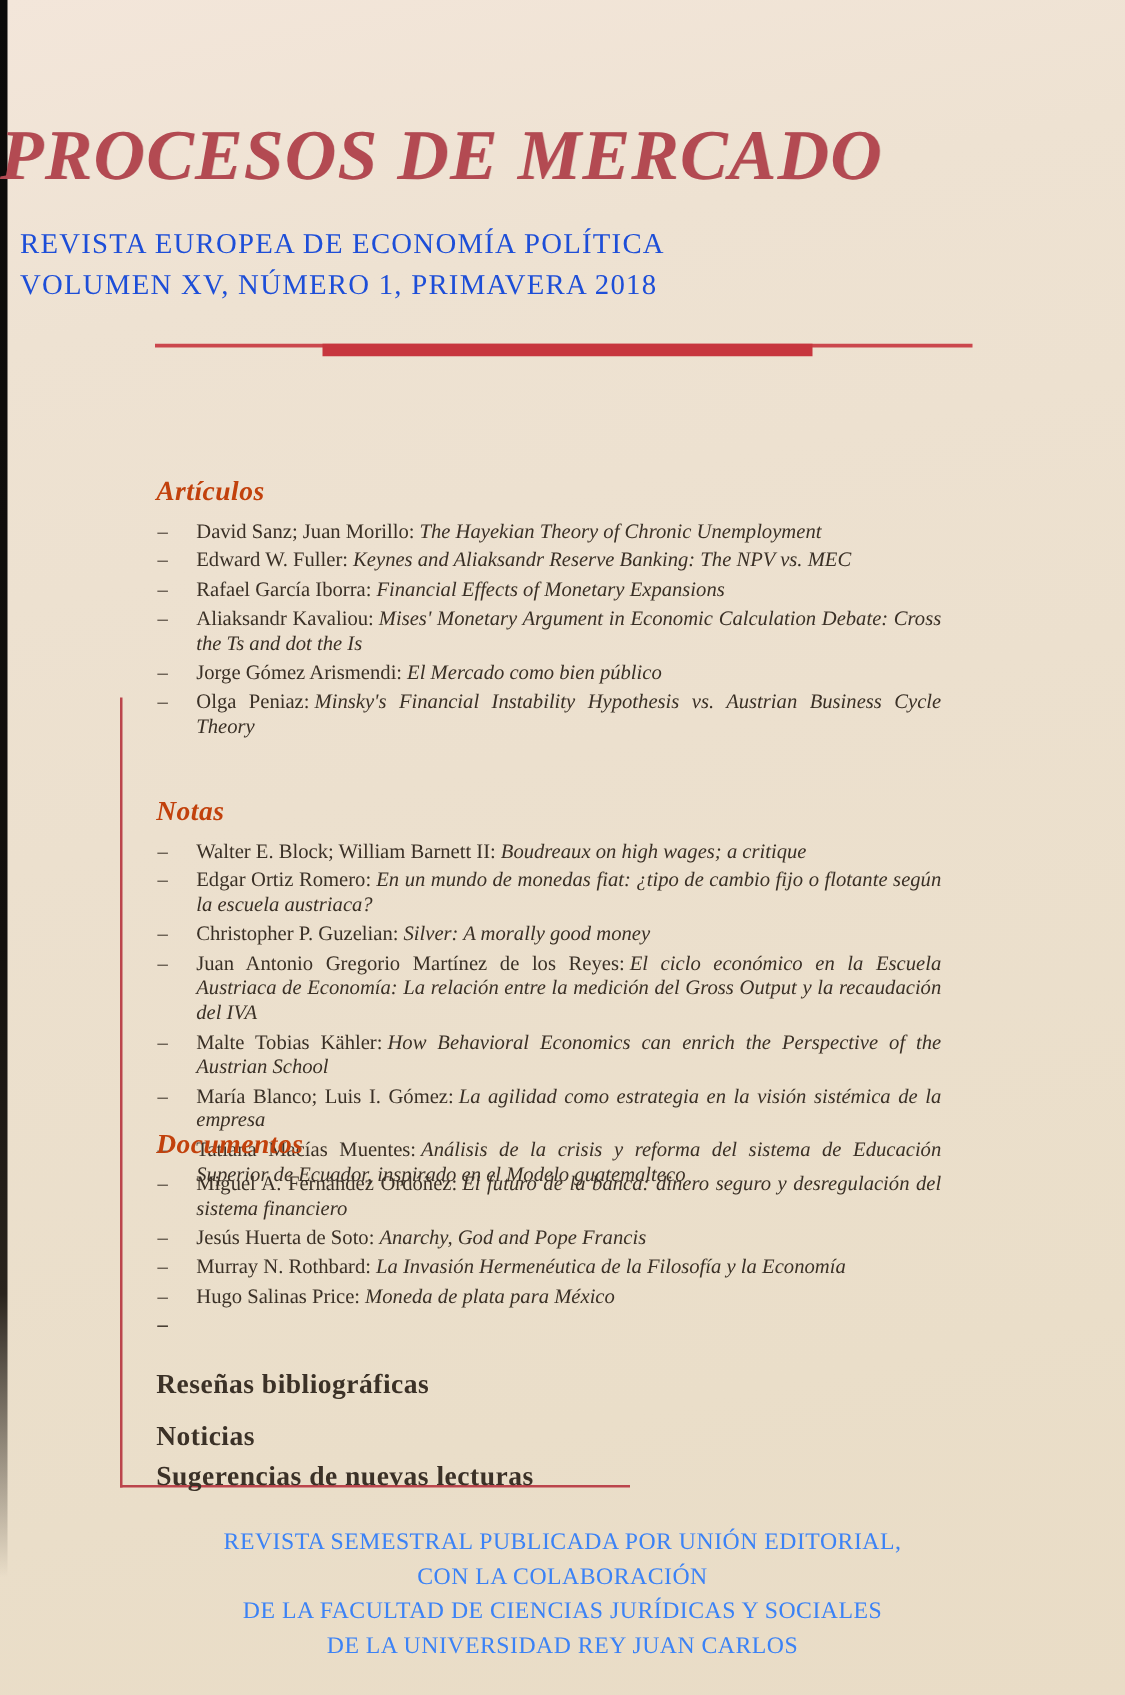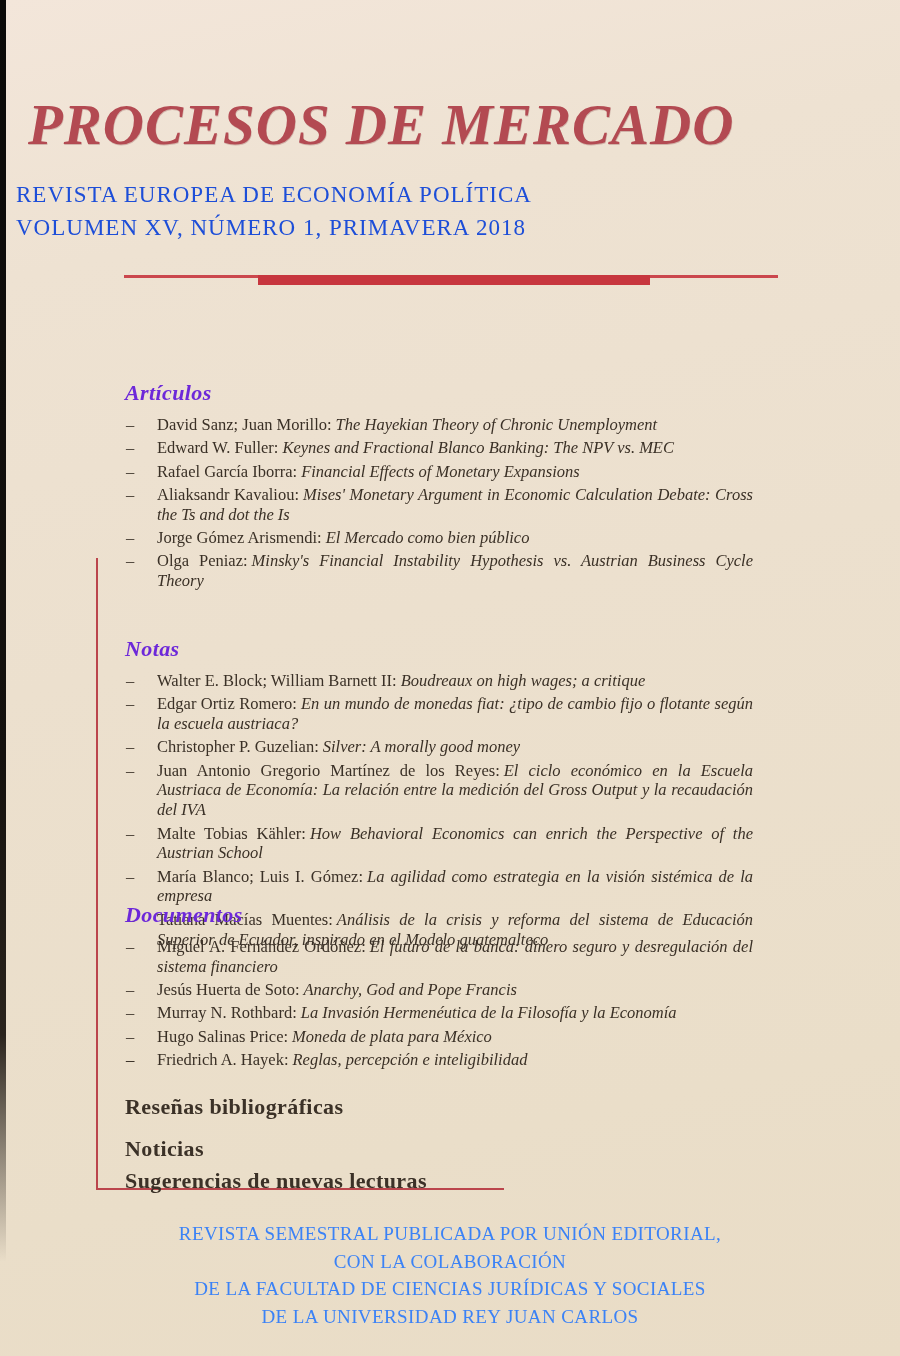--- a/index.html
+++ b/index.html
@@ -23,21 +23,20 @@
   .scan-bar{
     position:absolute;left:0;top:0;width:6px;height:1262px;
     background:linear-gradient(to bottom,#0b0a09 0%,#14110e 60%,#2a241d 82%,rgba(40,34,28,0) 100%);
   }
   .journal-title{
     position:absolute;left:0;top:92px;width:100%;
     font-size:57px;font-weight:bold;font-style:italic;
     letter-spacing:1px;
     color:var(--title-red,#b34a52);
     text-shadow:0.5px 0.5px 0 rgba(120,40,45,0.25);
-    padding-left:28px;
   }
   .journal-subtitle{
     position:absolute;left:16px;top:178px;width:100%;
     font-size:23px;line-height:33px;letter-spacing:1px;
     color:#1d4ed8;
   }
   .masthead-rule{position:absolute;left:124px;top:274px;width:654px;height:12px;}
   .masthead-rule .thin{
     position:absolute;left:0;top:1px;width:100%;height:3px;
     background:var(--rule-red,#c7363e);opacity:0.9;
@@ -51,21 +50,21 @@
     position:absolute;left:96px;top:558px;width:408px;height:632px;
     border-left:2px solid var(--bracket-red,#bb454c);
     border-bottom:2px solid var(--bracket-red,#bb454c);
   }
   .toc-section{position:absolute;left:125px;width:640px;}
   .sec-articulos{top:380px;}
   .sec-notas{top:636px;}
   .sec-documentos{top:902px;}
   .section-heading{
     font-size:22px;line-height:26px;font-weight:bold;font-style:italic;
-    letter-spacing:0.4px;color:#6d28d9;margin-bottom:9px;
+    letter-spacing:0.4px;color:#c2410c;margin-bottom:9px;
   }
   .items{width:628px;}
   .toc-item{
     position:relative;padding-left:32px;margin-bottom:3.5px;
     font-size:16.5px;line-height:19.8px;text-align:justify;
     color:#3a3026;
   }
   .toc-item .dash{position:absolute;left:1px;top:0;font-style:normal;}
   .item-authors{font-style:normal;}
   .item-title{font-style:italic;margin-left:4px;}
@@ -105,21 +104,21 @@
 <div class="toc-section sec-articulos">
   <div class="section-heading">Artículos</div>
   <div class="items">
   <div class="toc-item">
     <span class="dash">–</span>
     <span class="item-text"><span class="item-authors">David Sanz; Juan Morillo:</span><span class="item-title">The Hayekian Theory of Chronic Unemployment</span></span>
   </div>
 
   <div class="toc-item">
     <span class="dash">–</span>
-    <span class="item-text"><span class="item-authors">Edward W. Fuller:</span><span class="item-title">Keynes and Fractional Blanco Banking: The NPV vs. MEC</span></span>
+    <span class="item-text"><span class="item-authors">Edward W. Fuller:</span><span class="item-title">Keynes and Aliaksandr Reserve Banking: The NPV vs. MEC</span></span>
   </div>
 
   <div class="toc-item">
     <span class="dash">–</span>
     <span class="item-text"><span class="item-authors">Rafael García Iborra:</span><span class="item-title">Financial Effects of Monetary Expansions</span></span>
   </div>
 
   <div class="toc-item">
     <span class="dash">–</span>
     <span class="item-text"><span class="item-authors">Aliaksandr Kavaliou:</span><span class="item-title">Mises' Monetary Argument in Economic Calculation Debate: Cross the Ts and dot the Is</span></span>
@@ -199,21 +198,20 @@
     <span class="dash">–</span>
     <span class="item-text"><span class="item-authors">Hugo Salinas Price:</span><span class="item-title">Moneda de plata para México</span></span>
   </div>
 
   <div class="toc-item">
     <span class="dash">–</span>
   </div>
 
   <div class="toc-item">
     <span class="dash">–</span>
-    <span class="item-text"><span class="item-authors">Friedrich A. Hayek:</span><span class="item-title">Reglas, percepción e inteligibilidad</span></span>
   </div>
 </div>
 </div>
 
 <div class="plain-heading plain-resenas">Reseñas bibliográficas</div>
 <div class="plain-heading plain-noticias">Noticias</div>
 <div class="plain-heading plain-sugerencias">Sugerencias de nuevas lecturas</div>
 
 <div class="footer">
   <div>REVISTA SEMESTRAL PUBLICADA POR UNIÓN EDITORIAL,</div>

